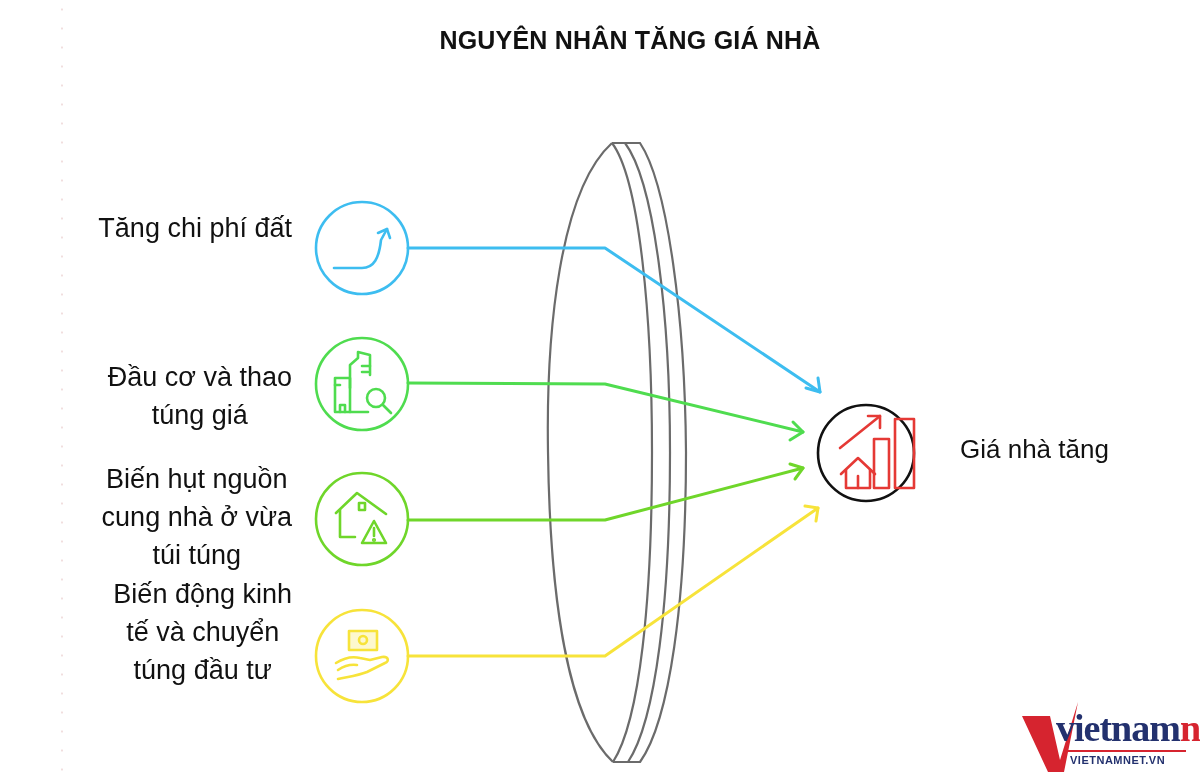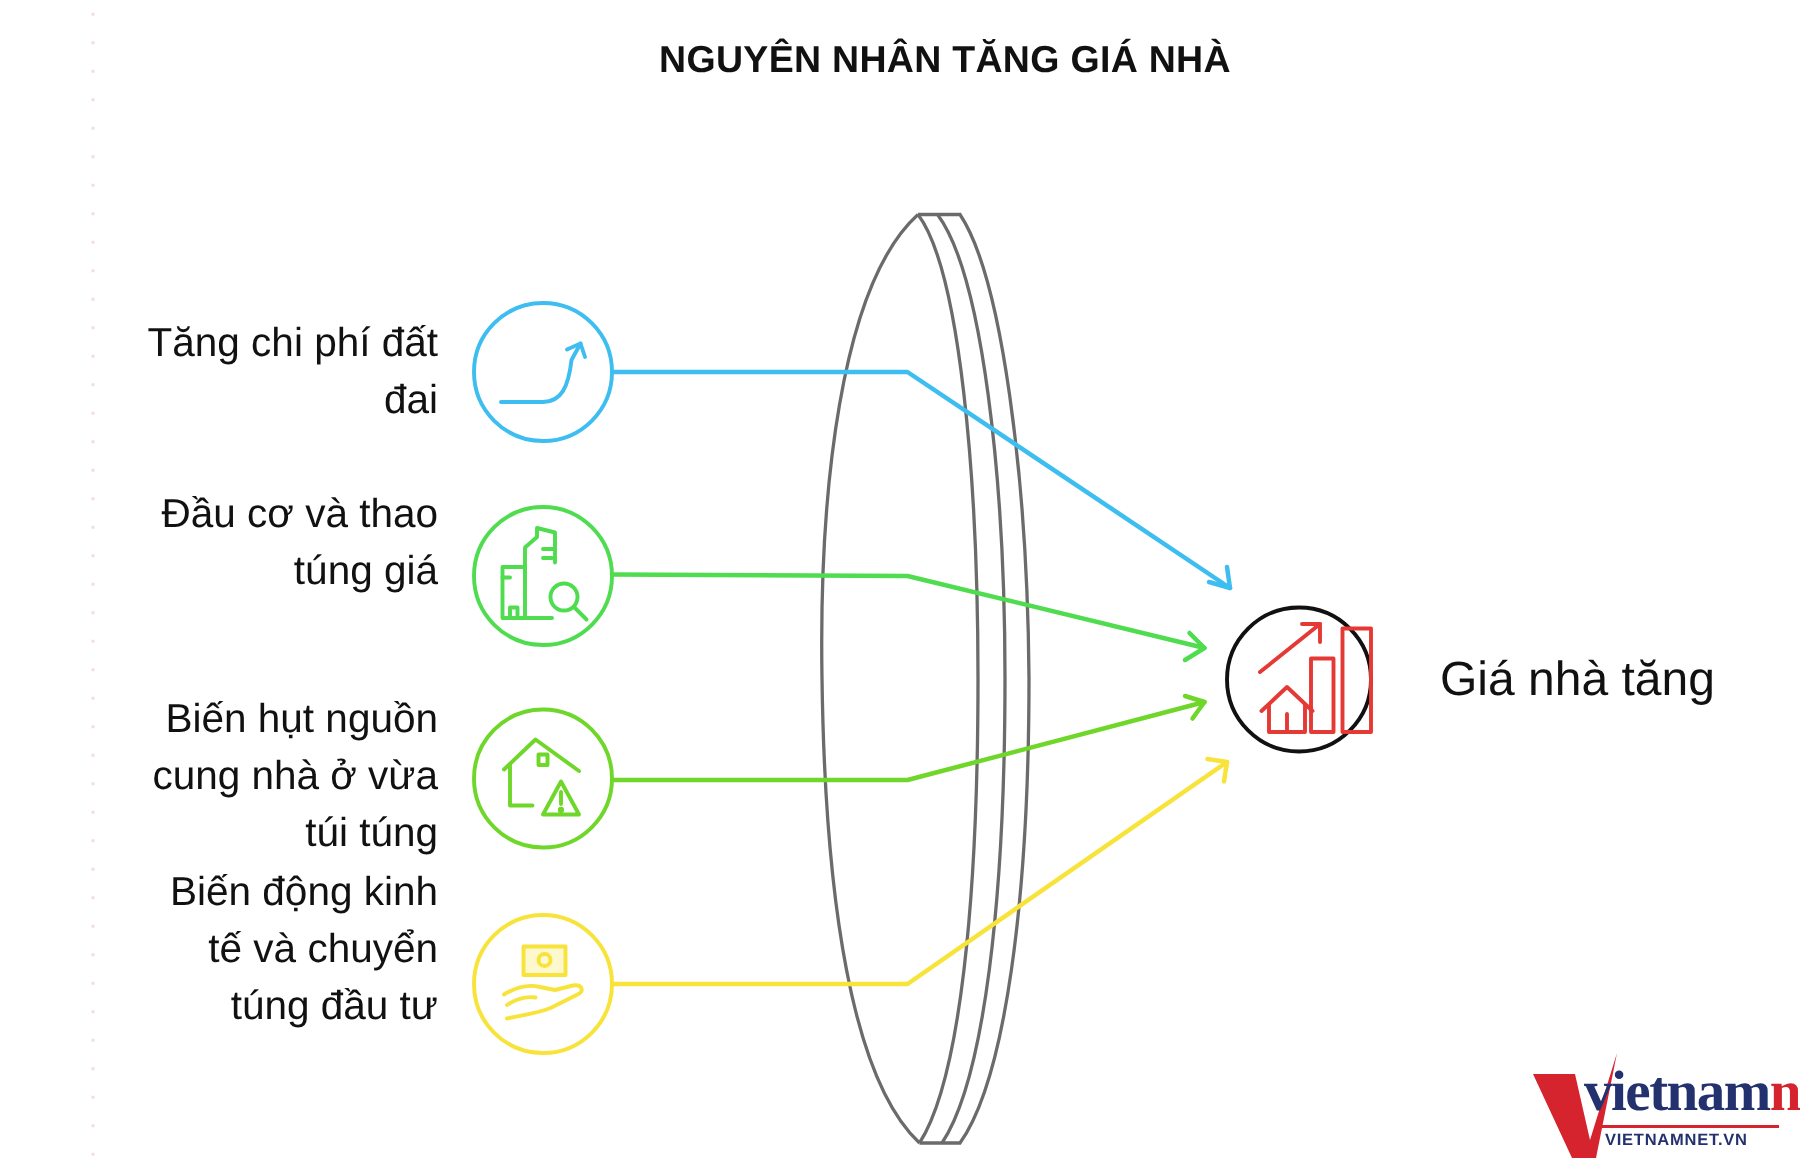--- a/index.html
+++ b/index.html
@@ -1,41 +1,40 @@
 <!DOCTYPE html>
 <html><head>
 <meta charset="utf-8">
 <style>
   html, body { margin:0; padding:0; background:#ffffff; }
   body { width:1200px; height:783px; position:relative; overflow:hidden; font-family:"Liberation Sans", sans-serif; }
   .title { position:absolute; left:0; width:1260px; top:26px; text-align:center; font-weight:bold; font-size:25px; color:#111; letter-spacing:0.2px; }
-  .cause { position:absolute; right:908px; text-align:right; font-size:27px; line-height:38px; color:#111; }
-  .result-label { position:absolute; left:960px; top:434px; font-size:32px; color:#111; }
+  .cause { position:absolute; right:908px; text-align:center; font-size:27px; line-height:38px; color:#111; }
+  .result-label { position:absolute; left:960px; top:434px; font-size:26px; color:#111; }
   svg.diagram { position:absolute; left:0; top:0; }
   .dots { position:absolute; left:61px; top:0; width:2px; height:783px;
           background-image: radial-gradient(circle, #f1dede 1px, transparent 1.2px);
           background-size: 2px 19px; }
   .logo { position:absolute; left:1020px; top:702px; width:170px; height:76px; }
   .logo-word { position:absolute; left:36px; top:4px; font-family:"Liberation Serif", serif; font-weight:bold; font-size:38px; color:#23316e; letter-spacing:-1px; }
   .logo-net { color:#d6242f; }
   .logo-url { position:absolute; left:50px; top:52px; font-size:11px; font-weight:bold; color:#23316e; letter-spacing:0.5px; }
   .logo-rule { position:absolute; left:48px; top:48px; width:118px; height:2px; background:#d6242f; }
 </style>
 </head>
 <body>
 
 <div class="dots"></div>
 
 <div class="title">NGUYÊN NHÂN TĂNG GIÁ NHÀ</div>
 
 <div class="cause" style="top:209px;">
   <div>Tăng chi phí đất</div>
-  <div>đai</div>
 </div>
-<div class="cause" style="top:323px;">
+<div class="cause" style="top:358px;">
   <div>Đầu cơ và thao</div>
   <div>túng giá</div>
 </div>
 <div class="cause" style="top:460px;">
   <div>Biến hụt nguồn</div>
   <div>cung nhà ở vừa</div>
   <div>túi túng</div>
 </div>
 <div class="cause" style="top:575px;">
   <div>Biến động kinh</div>

